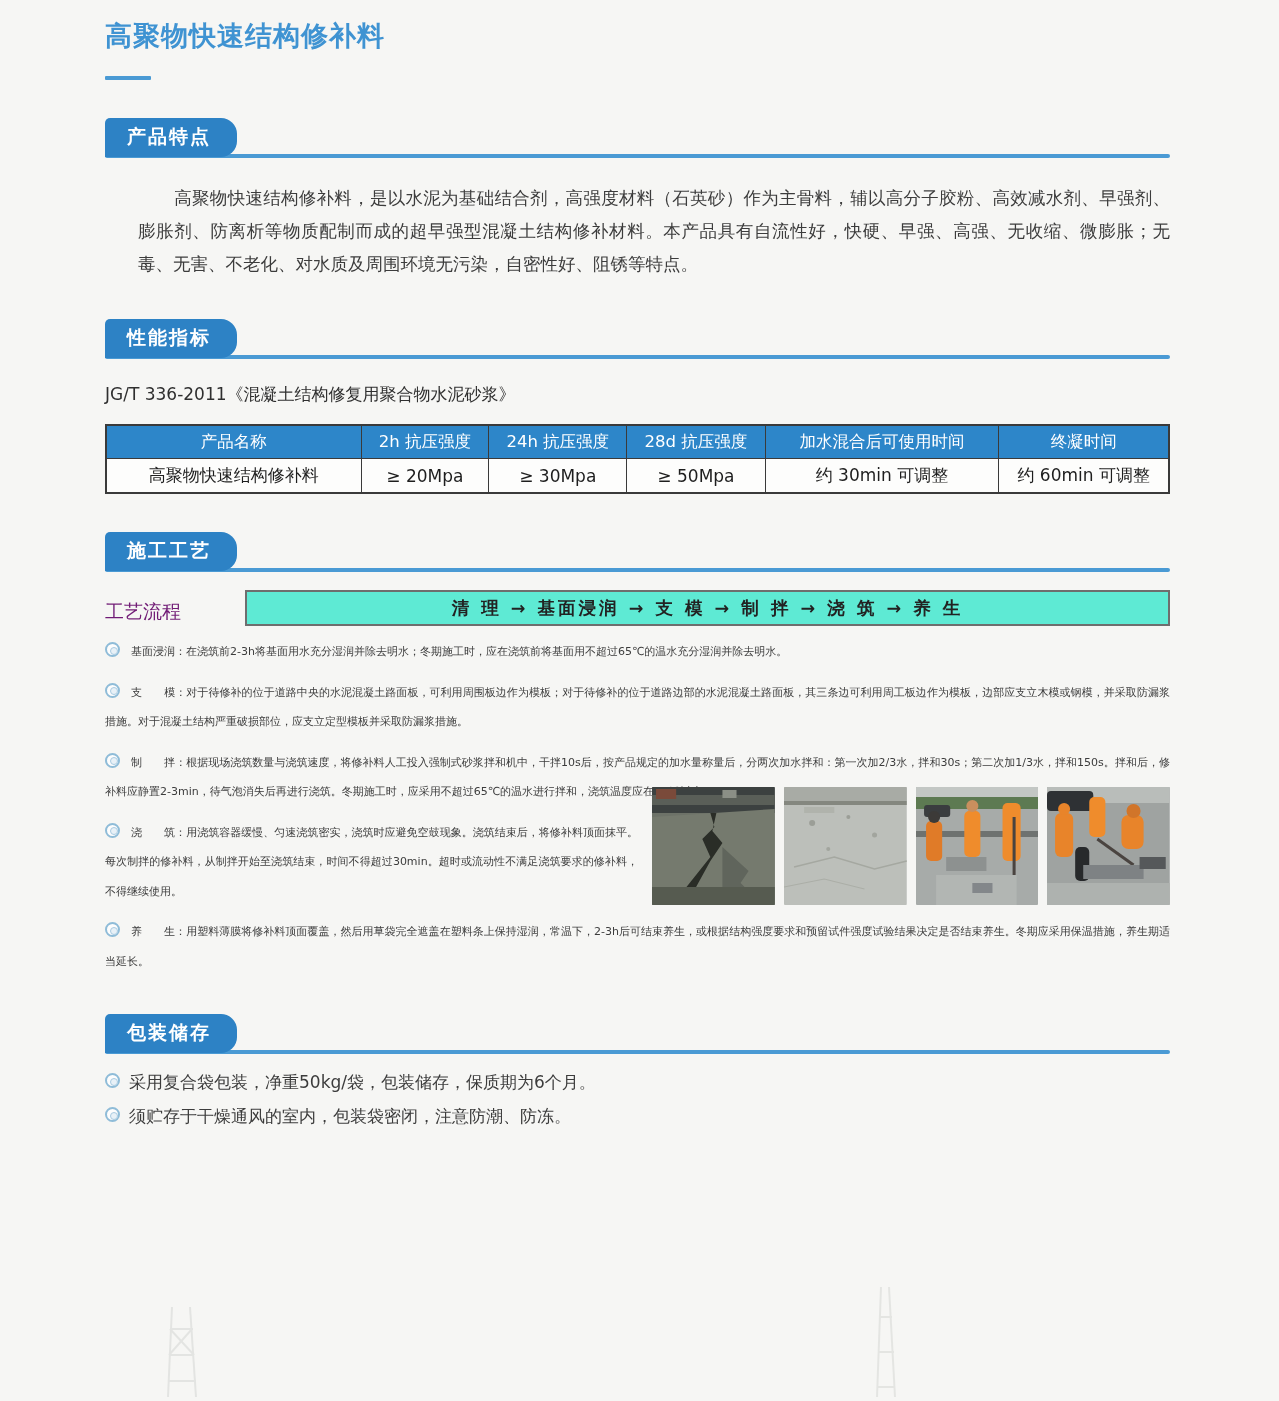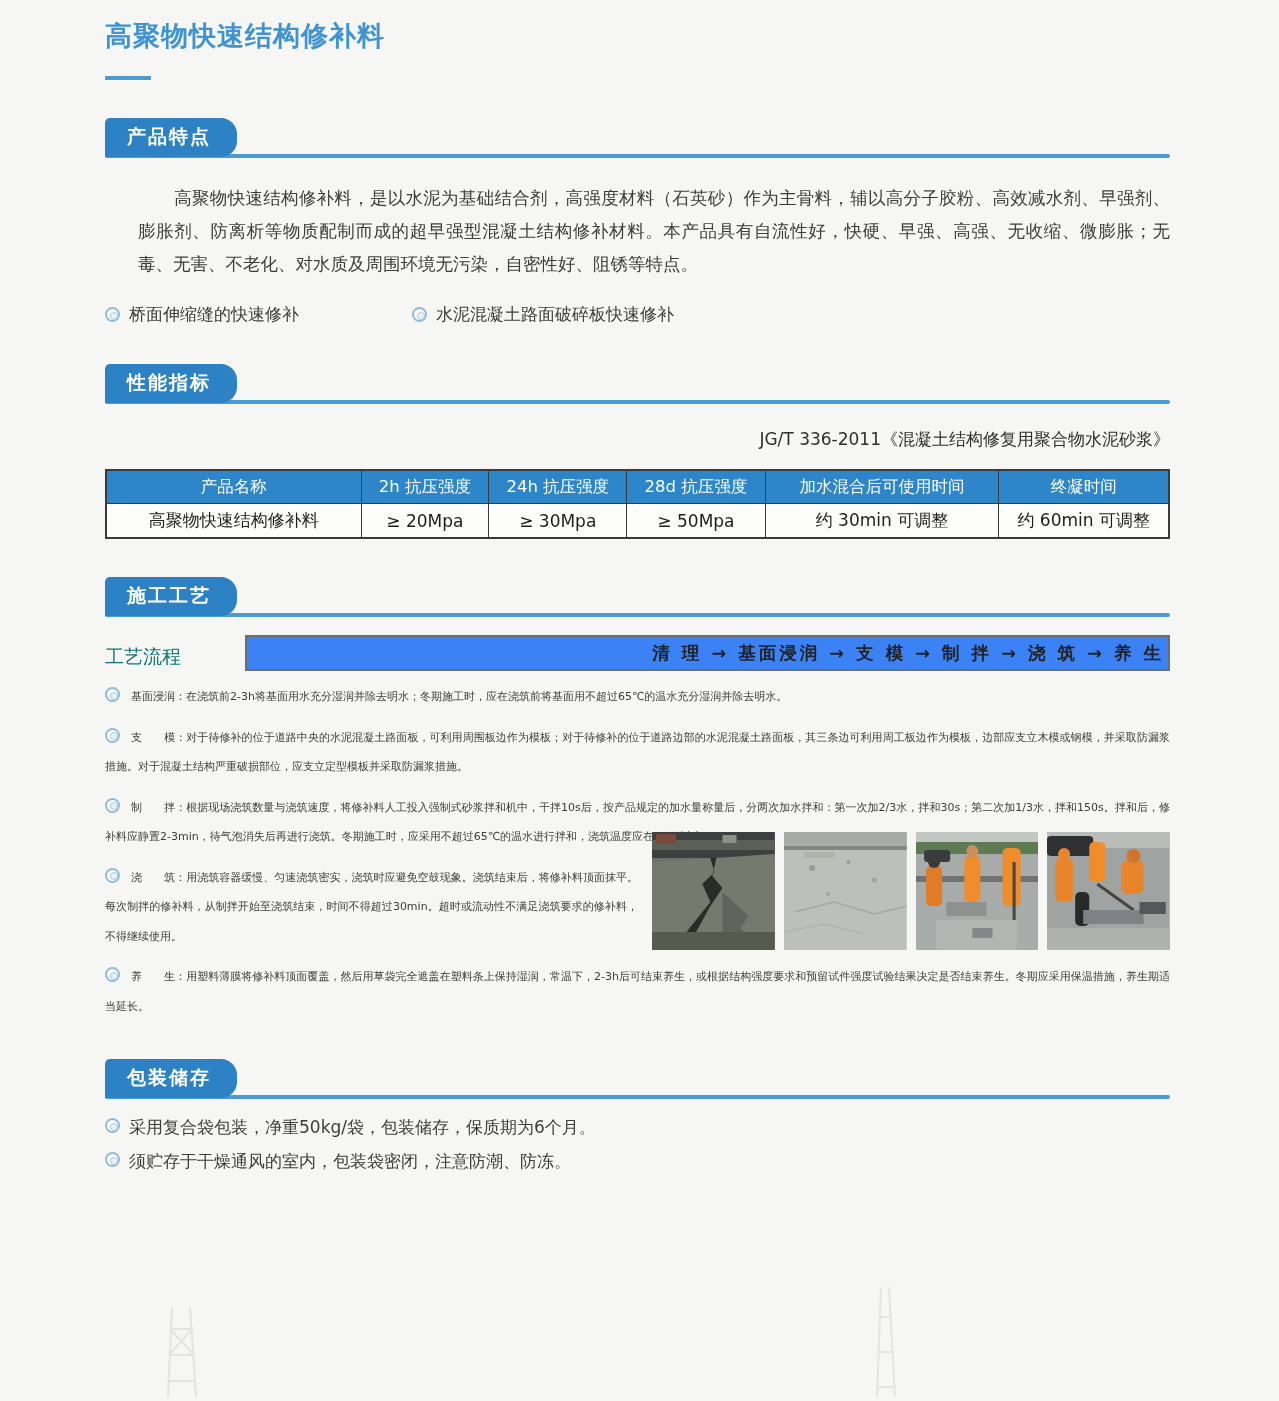--- a/index.html
+++ b/index.html
@@ -30,36 +30,36 @@
           position: relative; vertical-align: -2px; margin-right: 9px; background: #fdfdfd; flex: none; }
   .ring::after { content: ""; position: absolute; left: 2.5px; top: 2.5px; width: 6px; height: 6px;
                  border: 1px solid #a9cbe1; border-radius: 50%; background: #e8f1f7; }
 
   
   .app-row { display: flex; margin-top: 22px; font-size: 17px; }
   .app-item { display: flex; align-items: center; }
   .app-item:first-child { width: 307px; }
 
   
-  .std-caption { margin-top: 24px; text-align: right; font-size: 17px; color: #2f2f2f; }
+  .std-caption { margin-top: 24px; text-align: left; font-size: 17px; color: #2f2f2f; }
   table.perf { width: 100%; border-collapse: collapse; margin-top: 18px; border: 2px solid #3a3a3a; }
   table.perf th { background: #2d86c9; color: #fff; font-size: 16.5px; font-weight: 500;
                   padding: 5px 0; border: 1px solid #3a3a3a; }
   table.perf td { font-size: 17px; color: #1e1e1e; text-align: center; padding: 5px 4px;
                   border: 1px solid #3a3a3a; background: #fdfdfc; }
   .col-name { width: 24%; } .col-2h { width: 12%; } .col-24h { width: 13%; }
   .col-28d { width: 13%; } .col-use { width: 22%; } .col-final { width: 16%; }
   .perf-note { margin-top: 14px; font-size: 15.5px; color: #2f2f2f; }
   .perf-note sup { font-size: 10px; }
 
   
   .flow-row { display: flex; align-items: center; margin-top: 18px; }
-  .flow-label { font-size: 19px; color: #0f766e; width: 140px; flex: none; margin-top: 8px; }
-  .flow-box { flex: 1; border: 2px solid #6e6e6e; background: #3b82f6; text-align: right;
-              font-size: 17.5px; font-weight: bold; color: #222; padding: 4px 4px; letter-spacing: 3px; }
+  .flow-label { font-size: 19px; color: #701a75; width: 140px; flex: none; margin-top: 8px; }
+  .flow-box { flex: 1; border: 2px solid #6e6e6e; background: #5eead4; text-align: center;
+              font-size: 17.5px; font-weight: bold; color: #222; padding: 4px 14px; letter-spacing: 3px; }
   .step { font-size: 11px; line-height: 29.5px; margin-top: 11px; text-align: justify; }
   .step .ring { margin-right: 11px; }
   .photo-strip { float: right; width: 518px; height: 118px; margin: -20px 0 6px 14px;
                  display: flex; gap: 9px; }
   .photo { flex: 1; height: 118px; border-radius: 1px; overflow: hidden; }
   .photo svg { display: block; width: 100%; height: 100%; }
   .step.clear { clear: both; }
 
   
   .plist { margin-top: 18px; }
@@ -79,30 +79,20 @@
 
   <h1 class="doc-title">高聚物快速结构修补料</h1>
   <div class="title-dash"></div>
 
   <div class="sec-head">
     <div class="sec-tab">产品特点</div>
     <div class="sec-rule"></div>
   </div>
   <p class="feature-text"><span class="indent"></span><span>高聚物快速结构修补料，是以水泥为基础结合剂，高强度材料（石英砂）作为主骨料，辅以高分子胶粉、高效减水剂、早强剂、膨胀剂、防离析等物质配制而成的超早强型混凝土结构修补材料。本产品具有自流性好，快硬、早强、高强、无收缩、微膨胀；无毒、无害、不老化、对水质及周围环境无污染，自密性好、阻锈等特点。</span></p>
 
-  <div class="app-row">
-    <div class="app-item">
-      <span class="ring"></span>
-      <span>桥面伸缩缝的快速修补</span>
-    </div>
-    <div class="app-item">
-      <span class="ring"></span>
-      <span>水泥混凝土路面破碎板快速修补</span>
-    </div>
-  </div>
 
   <div class="sec-head">
     <div class="sec-tab">性能指标</div>
     <div class="sec-rule"></div>
   </div>
   <div class="std-caption">JG/T 336-2011《混凝土结构修复用聚合物水泥砂浆》</div>
   <table class="perf">
     <colgroup>
       <col class="col-name">
         <col class="col-2h">

